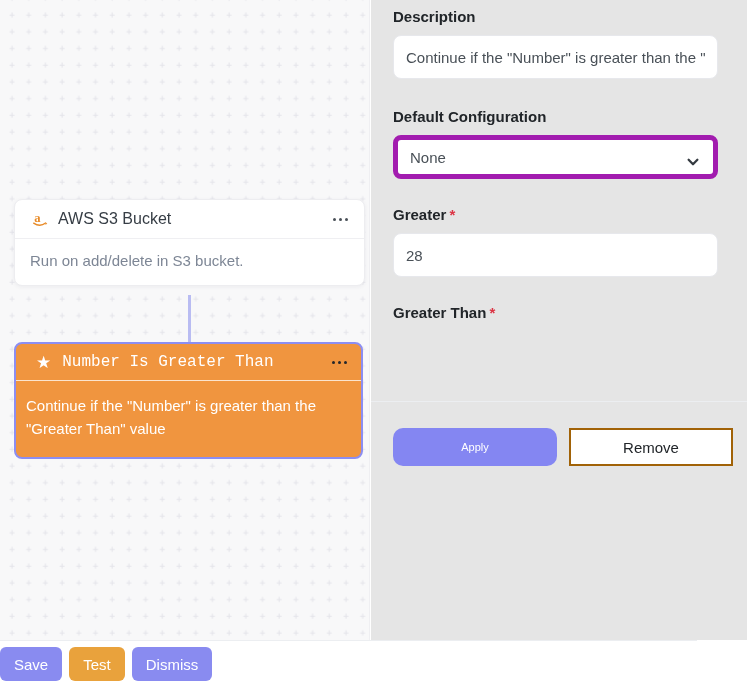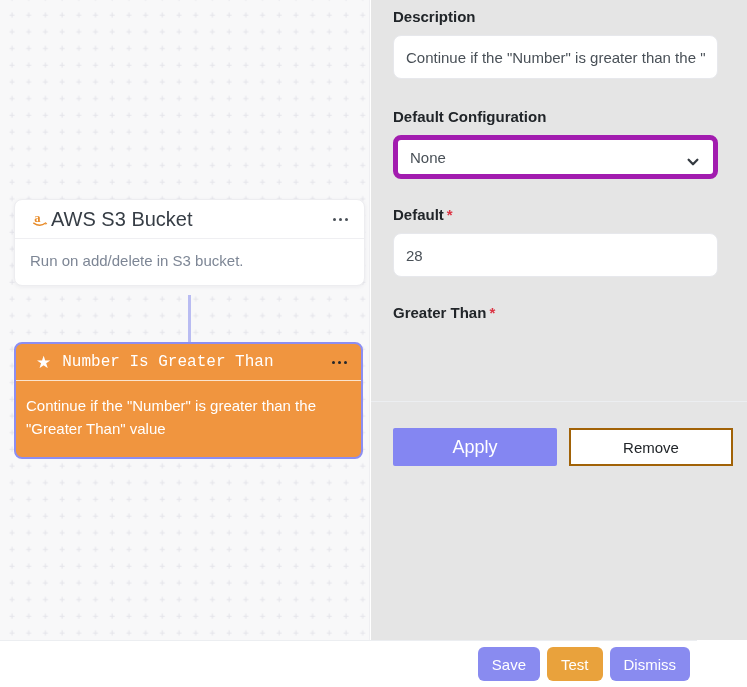--- a/index.html
+++ b/index.html
@@ -25,21 +25,21 @@
 
   .node-aws {
     left: 14px; top: 199px; width: 351px; background: #ffffff;
     border: 1px solid #ededf0; box-shadow: 0 1px 4px rgba(30,40,60,0.06);
   }
   .node-aws .node-header {
     display: flex; align-items: center; height: 39px; padding: 0 16px;
     border-bottom: 1px solid #efeff2;
   }
   .node-aws .node-title {
-    flex: 1; margin-left: 2px; font-size: 20px; font-weight: 500; color: #363d45;
+    flex: 1; margin-left: 9px; font-size: 16px; font-weight: 500; color: #363d45;
   }
   .node-aws .node-body {
     padding: 13px 14px 16px 15px; font-size: 15px; color: #7d8695;
   }
 
   .node-orange {
     left: 14px; top: 342px; width: 349px; background: #f0953f;
     border: 2px solid #8c8ef2; color: #ffffff;
   }
   .node-orange .node-header {
@@ -93,32 +93,32 @@
 
   .panel-divider {
     position: absolute; left: 0; right: 0; top: 401px; height: 1px; background: #eceef1;
   }
   .panel-buttons {
     position: absolute; left: 22px; top: 428px; display: flex; gap: 12px;
   }
   .btn { font-family: "Liberation Sans", sans-serif; cursor: pointer; }
   .btn-apply {
     width: 164px; height: 38px; background: #8486f2; color: #ffffff;
-    border: none; border-radius: 2px; font-size: 18px;
+    border: none; border-radius: 10px; font-size: 11px;
   }
   .btn-remove {
     width: 164px; height: 38px; background: #ffffff; color: #212529;
     border: 2px solid #a16207; border-radius: 0; font-size: 15px;
   }
 
   
   .footer {
     position: absolute; left: 0; top: 640px; width: 697px; height: 47px;
     background: #ffffff; border-top: 1px solid #eceef1;
-    display: flex; align-items: center; justify-content: flex-end;
+    display: flex; align-items: center; justify-content: flex-start;
     gap: 7px; padding-right: 7px;
   }
   .btn-footer {
     height: 34px; padding: 0 14px; border: none; border-radius: 6px;
     color: #ffffff; font-size: 15px;
   }
   .btn-save, .btn-dismiss { background: #898bf0; }
   .btn-test { background: #e9a23c; }
 </style>
 </head>
@@ -181,21 +181,21 @@
     <div class="select-box">
       <span>None</span>
       <svg width="14" height="14" viewBox="0 0 16 16">
         <polyline points="3,5.5 8,10.5 13,5.5" fill="none" stroke="#343a40" stroke-width="2.6" stroke-linecap="round" stroke-linejoin="round"></polyline>
       </svg>
     </div>
   </div>
 
   <div class="group">
     <label class="field-label">
-      <span>Default</span><span class="req">*</span>
+      <span>Greater</span><span class="req">*</span>
     </label>
     <input class="text-input" type="text" value="28" style="">
   </div>
 
   <div class="group">
     <label class="field-label">
       <span>Greater Than</span><span class="req">*</span>
     </label>
   </div>
 

